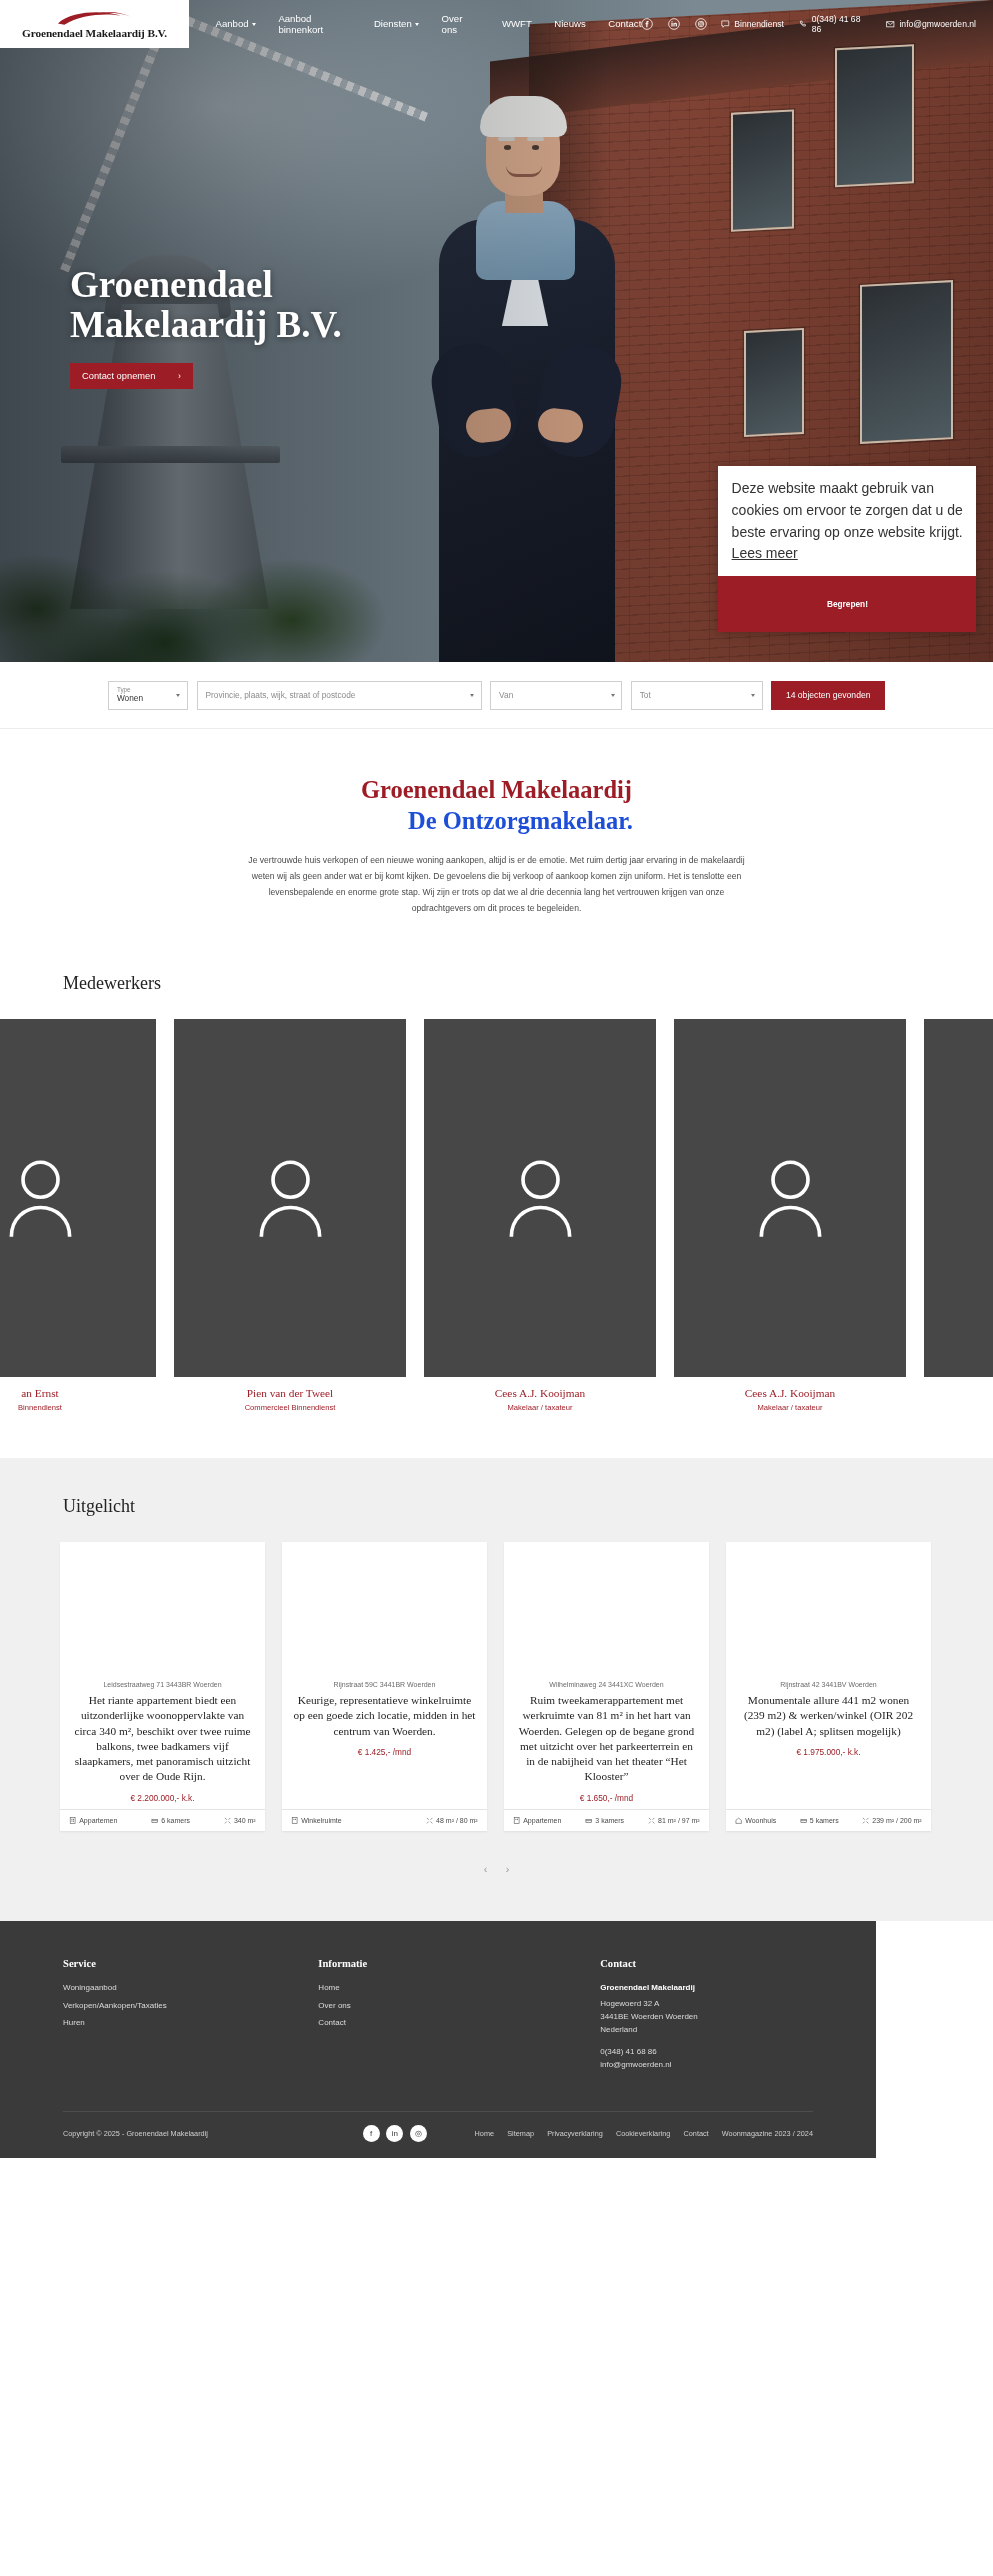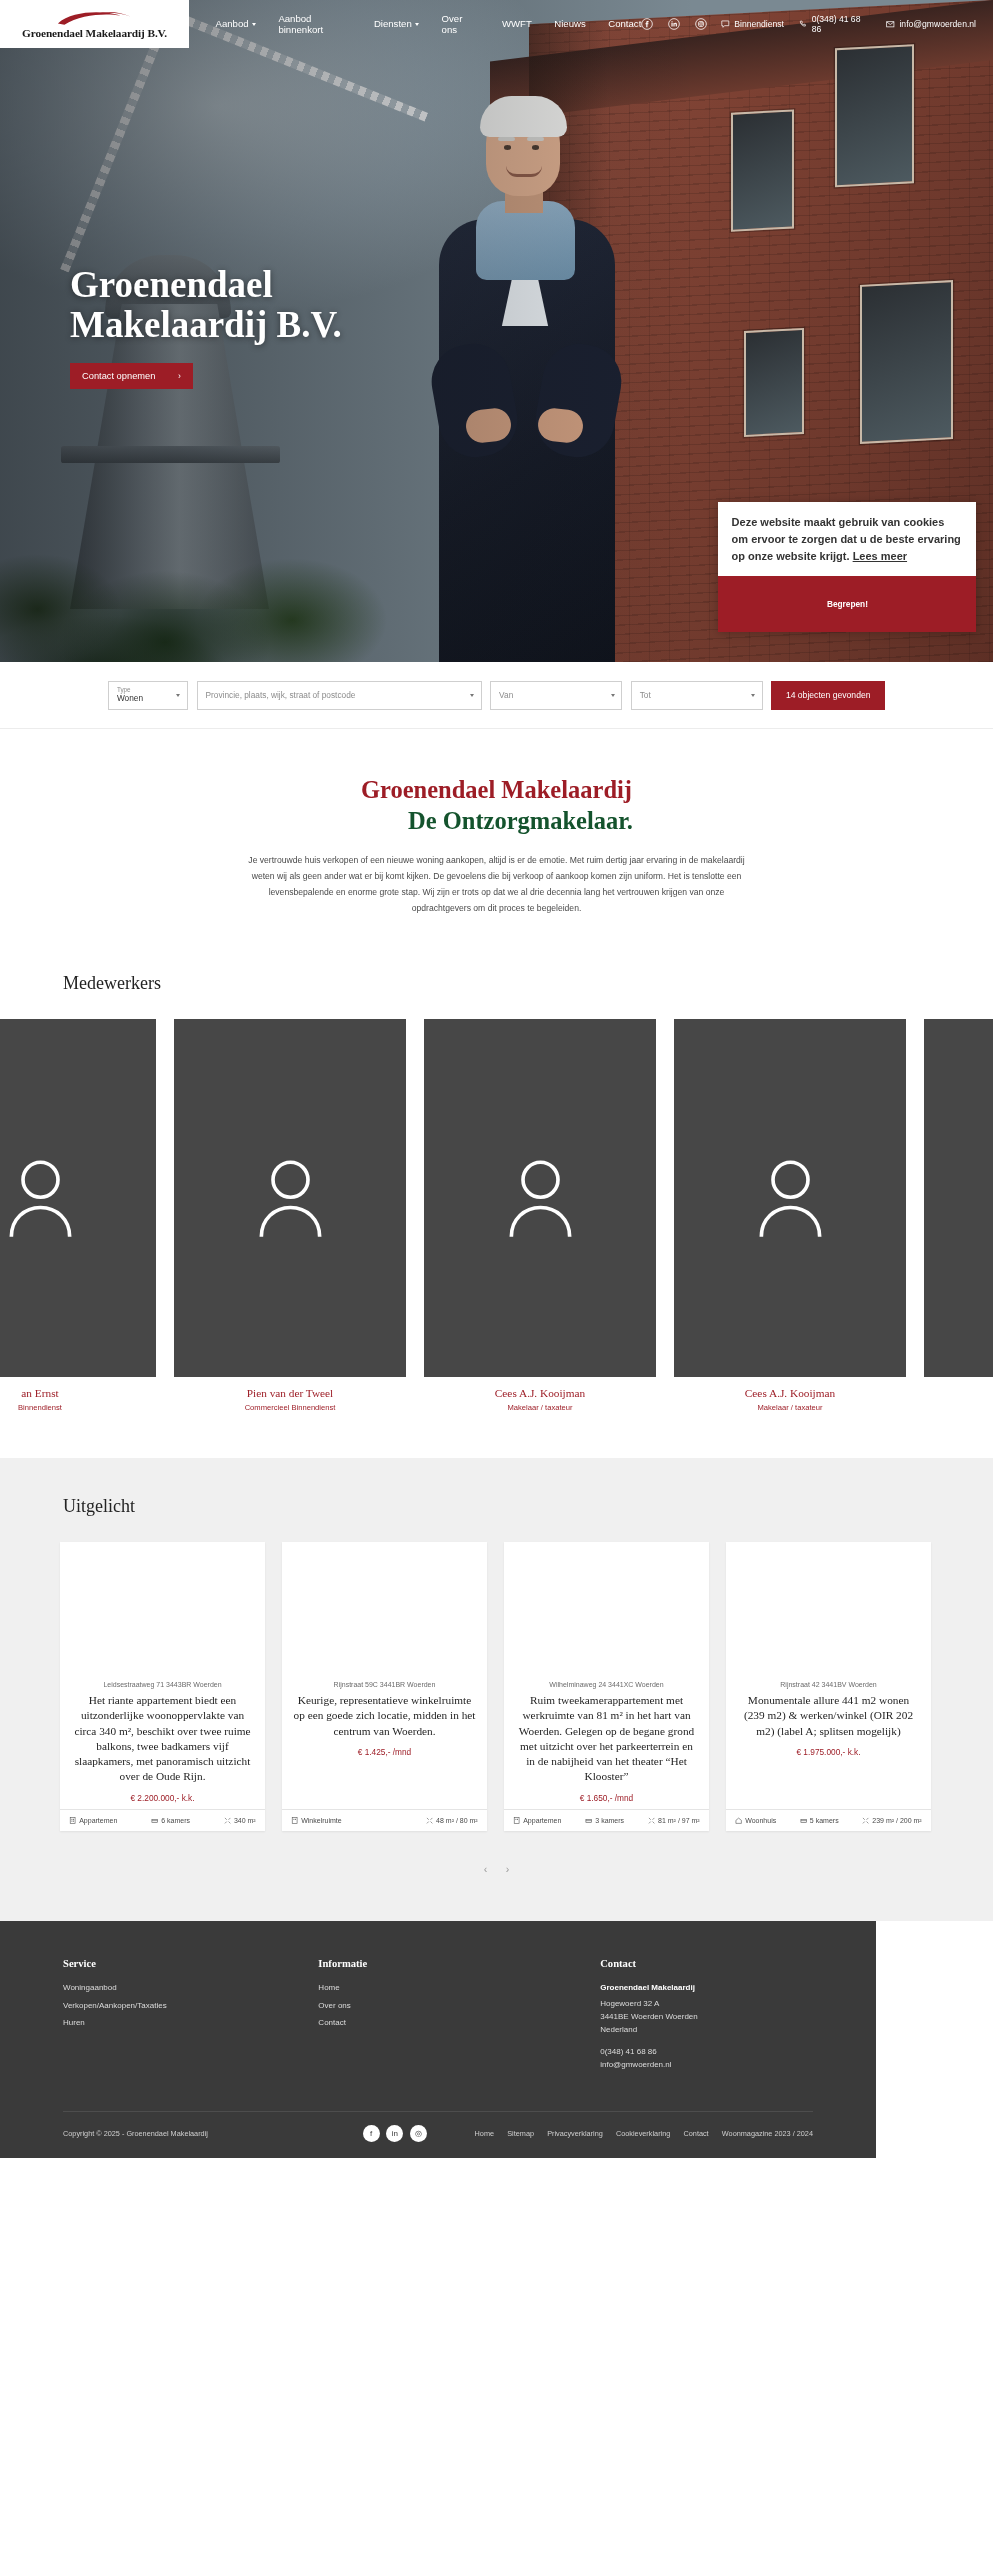--- a/index.html
+++ b/index.html
@@ -184,21 +184,21 @@
     background: #9d1d26; color: #fff; font-size: 9.3px; padding: 8px 12px;
     border: none; cursor: pointer;
   }
   .btn-primary .arrow { font-size: 8.6px; }
 
   
   .cookie {
     position: absolute; right: 16.6px; bottom: 30.5px; width: 258px; z-index: 20;
     background: #ffffff; box-shadow: 0 1.3px 9.3px rgba(0,0,0,.25);
   }
-  .cookie-text { padding: 12px 13.2px 10.6px 13.2px; font-size: 11px; line-height: 1.55; color: #333; font-weight: bold; }
+  .cookie-text { padding: 12px 13.2px 10.6px 13.2px; font-size: 14px; line-height: 1.55; color: #333; }
   .cookie-text a { color: #333; text-decoration: underline; }
   .cookie-btn {
     width: 100%; background: #9d1d26; color: #fff; border: none;
     padding: 23px 0; font-size: 8.3px; font-weight: bold; cursor: pointer;
   }
 
   
   .searchbar {
     width: 993px; background: #ffffff; padding: 18.5px 0;
     display: flex; justify-content: center; align-items: center; gap: 8.6px;
@@ -225,21 +225,21 @@
     background: #9d1d26; color: #fff; border: none; height: 29px; padding: 0 14.6px;
     font-size: 8.6px; cursor: pointer; font-weight: normal;
   }
 
   
   .intro { padding: 46px 0 56px 0; text-align: center; background: #fff; }
   .intro h1 {
     font-family: "Liberation Serif", serif; color: #9d1d26; font-weight: bold;
     font-size: 24.5px; line-height: 1.25;
   }
-  .intro h1 .l2 { color: #14532d; display: block; margin-left: 48px; }
+  .intro h1 .l2 { color: #1d4ed8; display: block; margin-left: 48px; }
   .intro p {
     max-width: 503px; margin: 17px auto 0 auto; font-size: 8.6px; line-height: 1.85;
     color: #4a4a4a;
   }
 
   
   .section-pad { padding: 0 63px; }
   .sec-title {
     font-family: "Liberation Serif", serif; font-size: 18px; color: #232323;
     margin-bottom: 25px; font-weight: normal;

